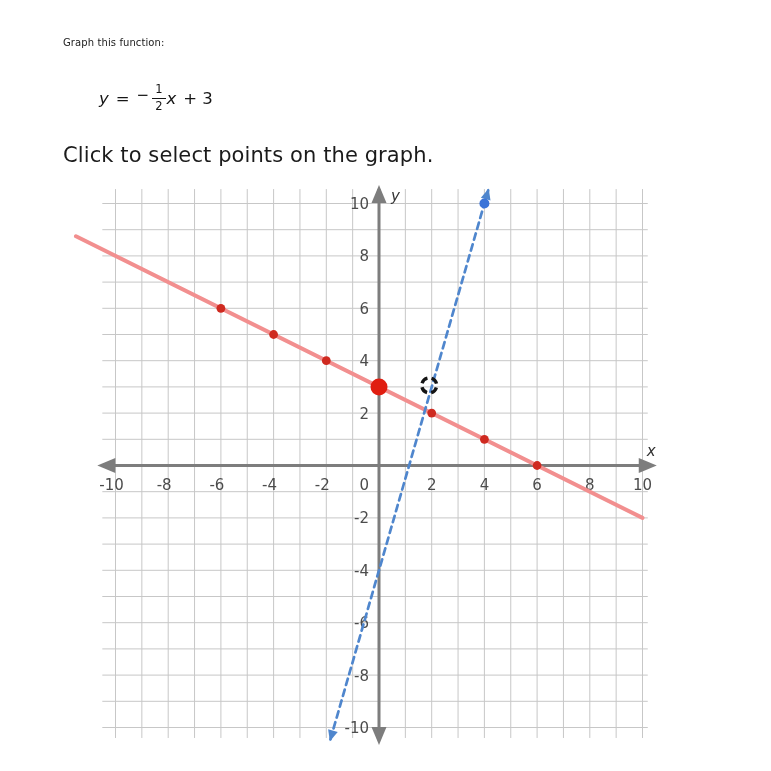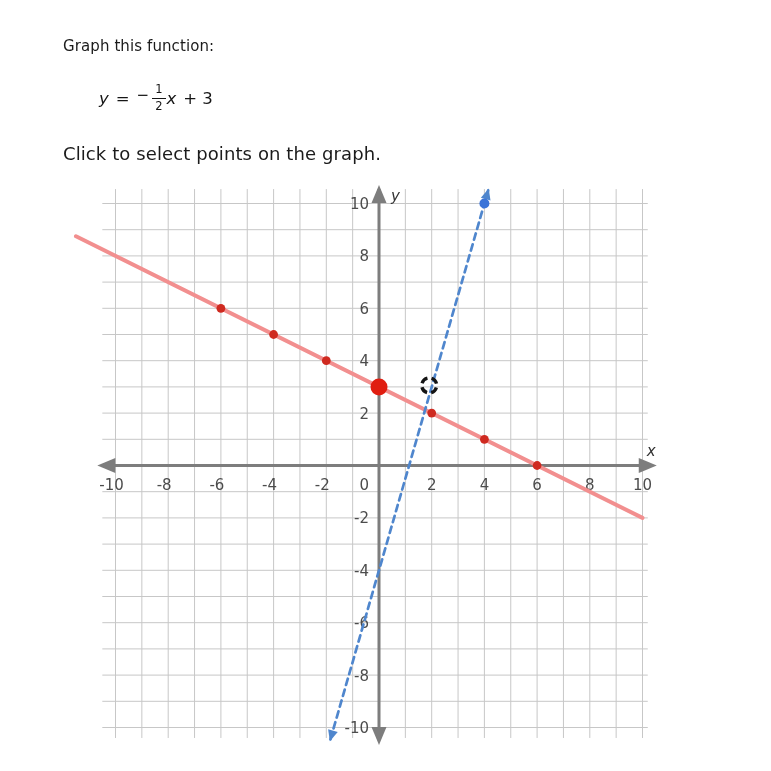--- a/index.html
+++ b/index.html
@@ -3,25 +3,25 @@
 <meta charset="utf-8">
 <style>
   html,body{margin:0;padding:0;background:#ffffff;}
   body{
     width:771px;height:771px;position:relative;overflow:hidden;
     font-family:"DejaVu Sans","Liberation Sans",sans-serif;
     color:#1b1b1b;
   }
   .prompt{
     position:absolute;left:63px;top:37px;
-    font-size:15px;letter-spacing:.1px;
+    font-size:10px;letter-spacing:.1px;
   }
   .hint{
     position:absolute;left:63px;top:143px;
-    font-size:18px;letter-spacing:.1px;
+    font-size:21px;letter-spacing:.1px;
   }
   .formula{
     position:absolute;left:99px;top:74px;height:48px;
     display:flex;align-items:center;
     font-size:16.5px;color:#151515;
   }
   .formula .var{font-style:italic;}
   .formula .op{margin:0 7px;}
   .formula .minus{position:relative;top:-3px;margin-right:2px;font-size:15px;}
   .frac{

